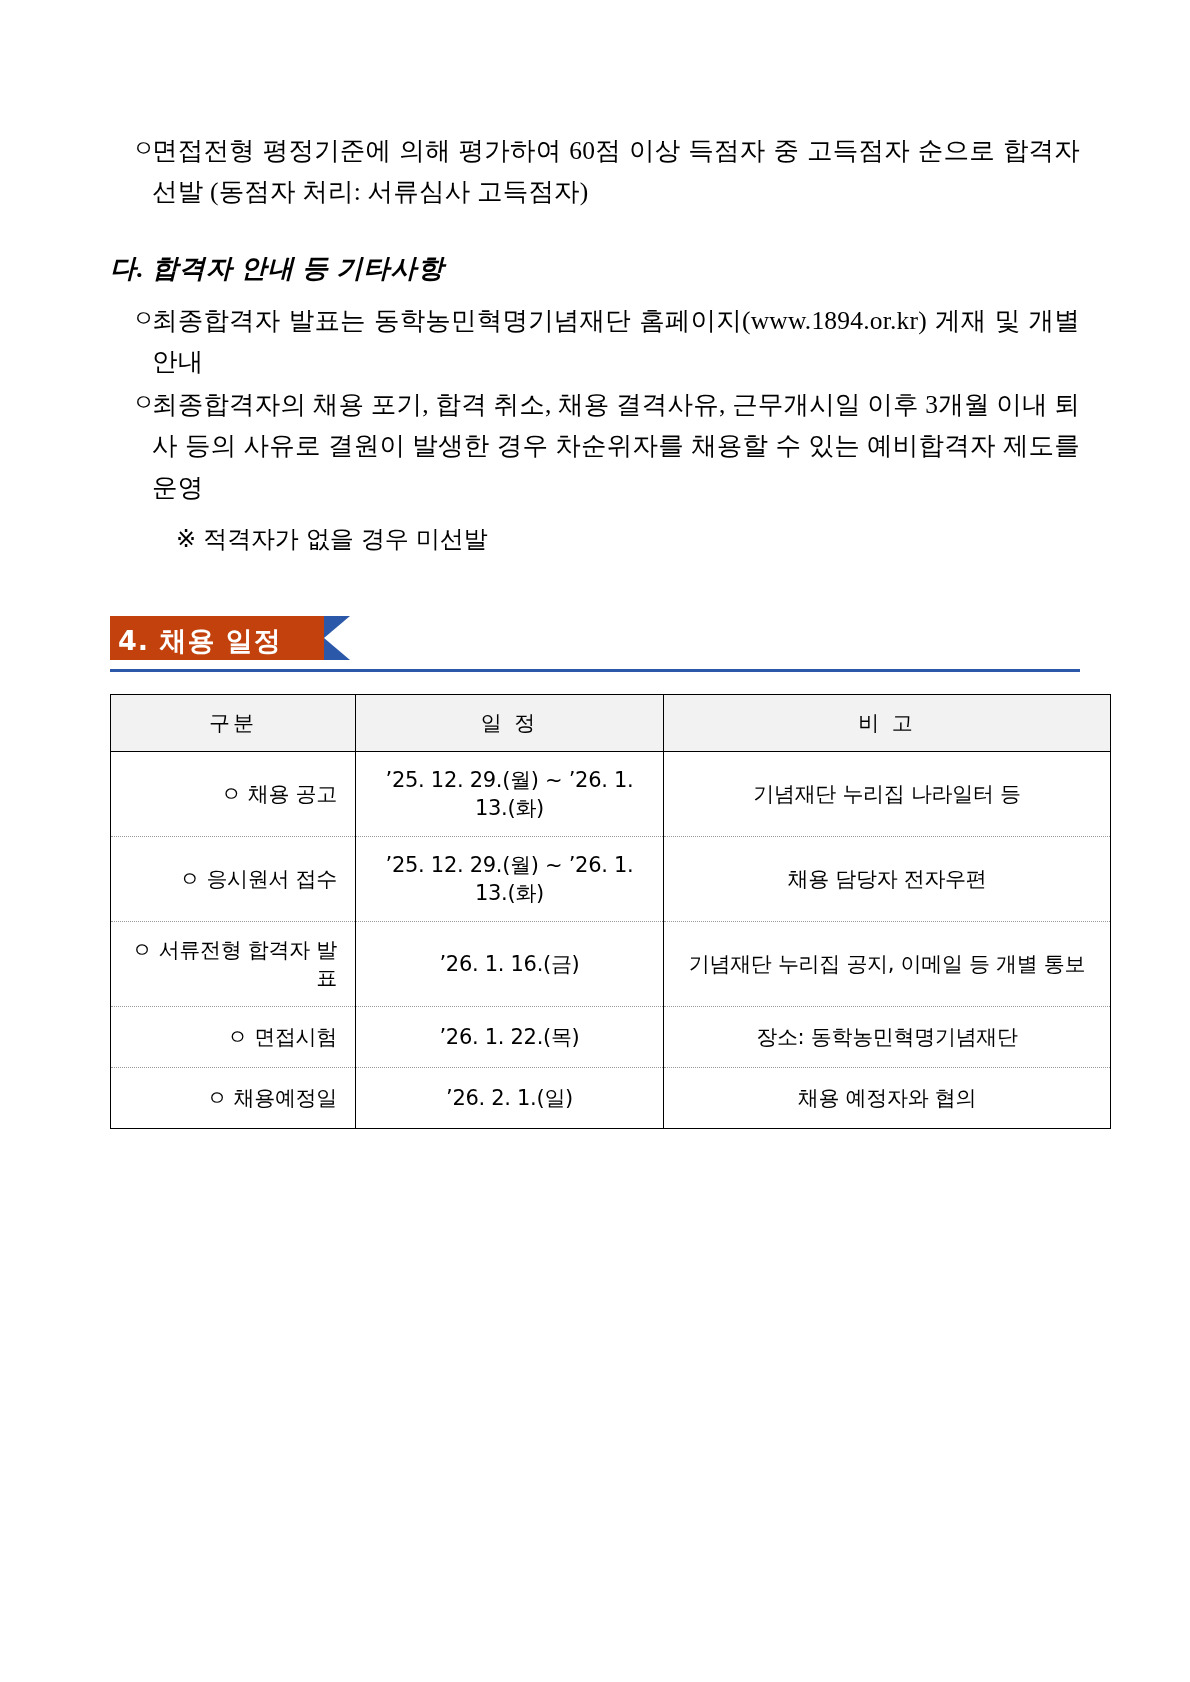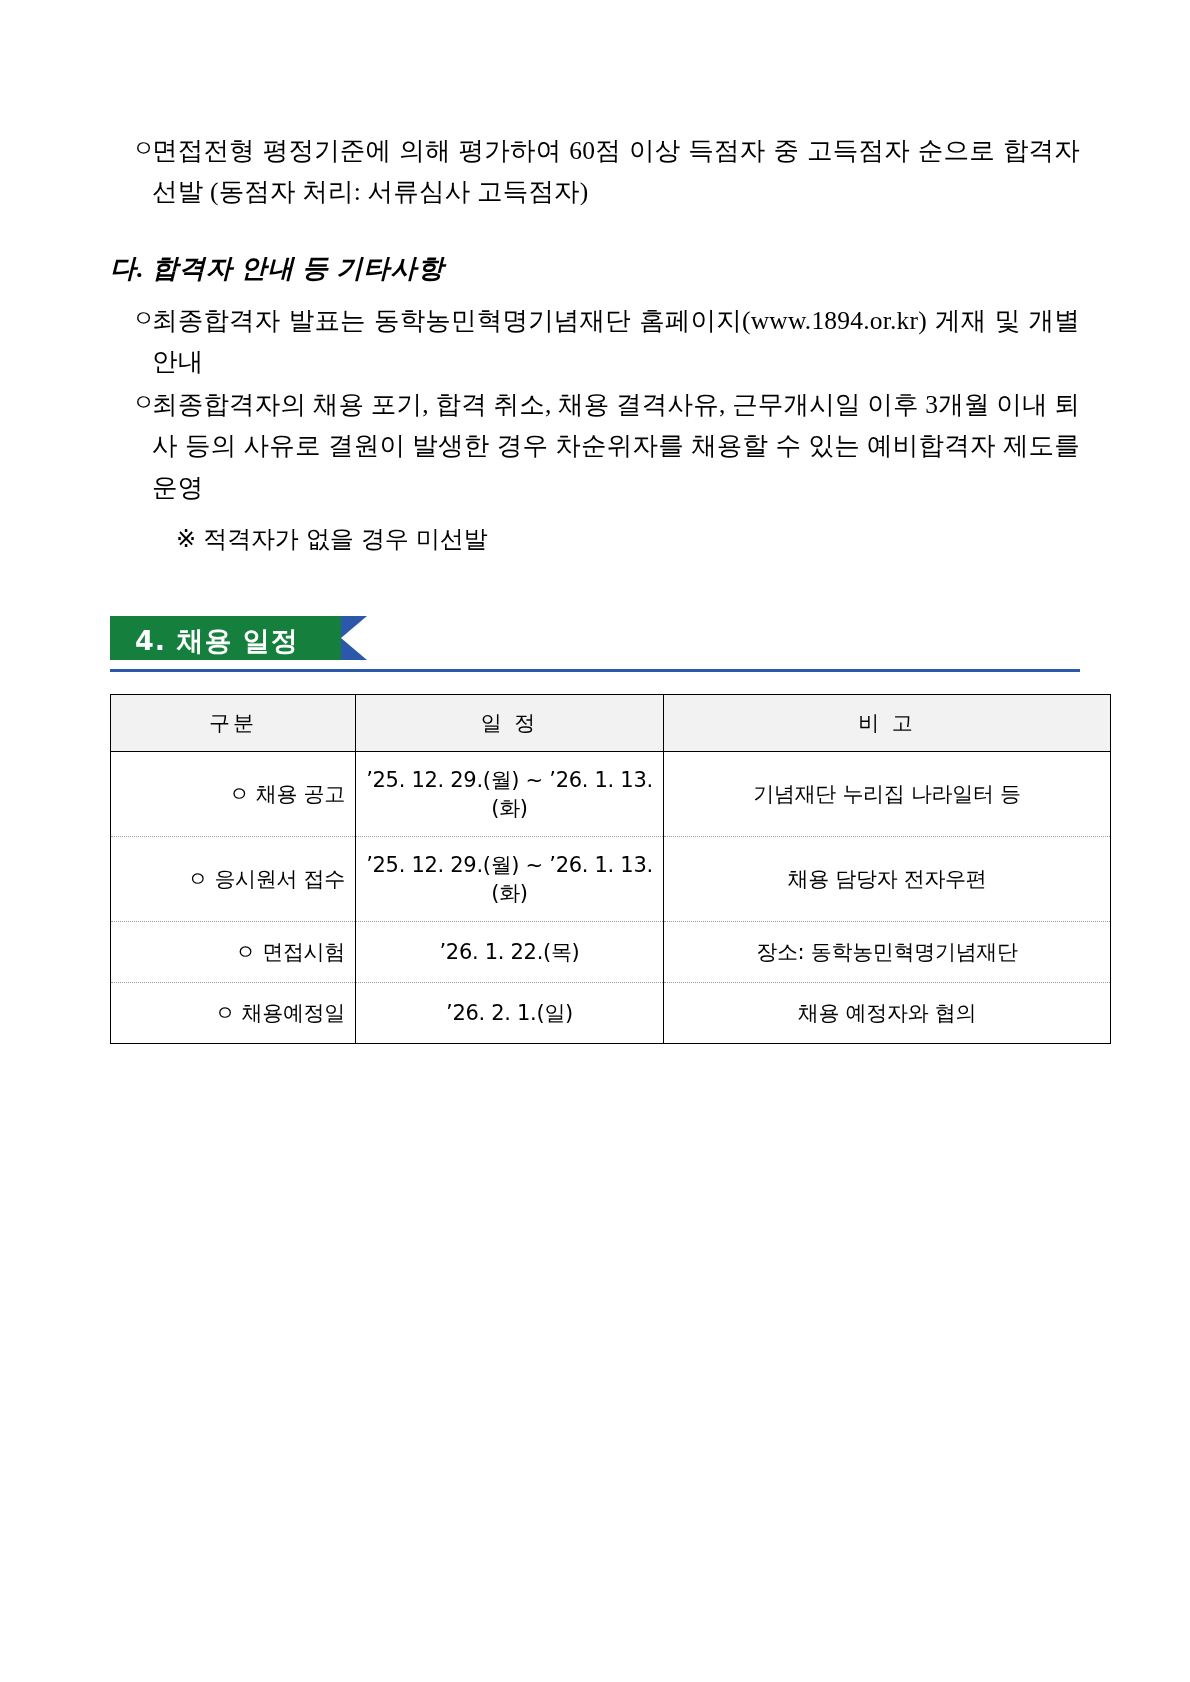--- a/index.html
+++ b/index.html
@@ -74,27 +74,27 @@
 
   
   .ribbon-wrap {
     position: relative;
     margin-top: 58px;
     height: 56px;
   }
   .ribbon {
     position: relative;
     display: inline-block;
-    background: #15803d;
+    background: #c2410c;
     color: #ffffff;
     font-family: "DejaVu Sans", "Liberation Sans", sans-serif;
     font-weight: bold;
     font-size: 27px;
     letter-spacing: 1px;
-    padding: 9px 42px 9px 25px;
+    padding: 9px 42px 9px 8px;
     line-height: 1.2;
     height: 26px;
   }
   .ribbon:after {
     content: "";
     position: absolute;
     top: 0;
     right: -26px;
     width: 0;
     height: 0;
@@ -116,21 +116,21 @@
     border-collapse: collapse;
     width: 1000px;
     margin-top: 22px;
     table-layout: fixed;
   }
   table.schedule th,
   table.schedule td {
     border: 1px solid #000000;
     font-family: "DejaVu Sans", "Liberation Sans", sans-serif;
     font-size: 21px;
-    padding: 14px 10px;
+    padding: 14px 18px;
     letter-spacing: -0.3px;
   }
   table.schedule thead th {
     background: #f2f2f2;
     text-align: center;
     font-weight: normal;
     letter-spacing: 3px;
     height: 26px;
   }
   table.schedule tbody td {
@@ -212,20 +212,25 @@
           <td class="col-div">ㅇ 채용 공고</td>
           <td class="col-date">’25. 12. 29.(월) ~ ’26. 1. 13.(화)</td>
           <td class="col-remark">기념재단 누리집 나라일터 등</td>
         </tr>
         <tr>
           <td class="col-div">ㅇ 응시원서 접수</td>
           <td class="col-date">’25. 12. 29.(월) ~ ’26. 1. 13.(화)</td>
           <td class="col-remark">채용 담당자 전자우편</td>
         </tr>
         <tr>
+          <td class="col-div">ㅇ 서류전형 합격자 발표</td>
+          <td class="col-date">’26. 1. 16.(금)</td>
+          <td class="col-remark">기념재단 누리집 공지, 이메일 등 개별 통보</td>
+        </tr>
+        <tr>
           <td class="col-div">ㅇ 면접시험</td>
           <td class="col-date">’26. 1. 22.(목)</td>
           <td class="col-remark">장소: 동학농민혁명기념재단</td>
         </tr>
         <tr>
           <td class="col-div">ㅇ 채용예정일</td>
           <td class="col-date">’26. 2. 1.(일)</td>
           <td class="col-remark">채용 예정자와 협의</td>
         </tr>
       </tbody>

